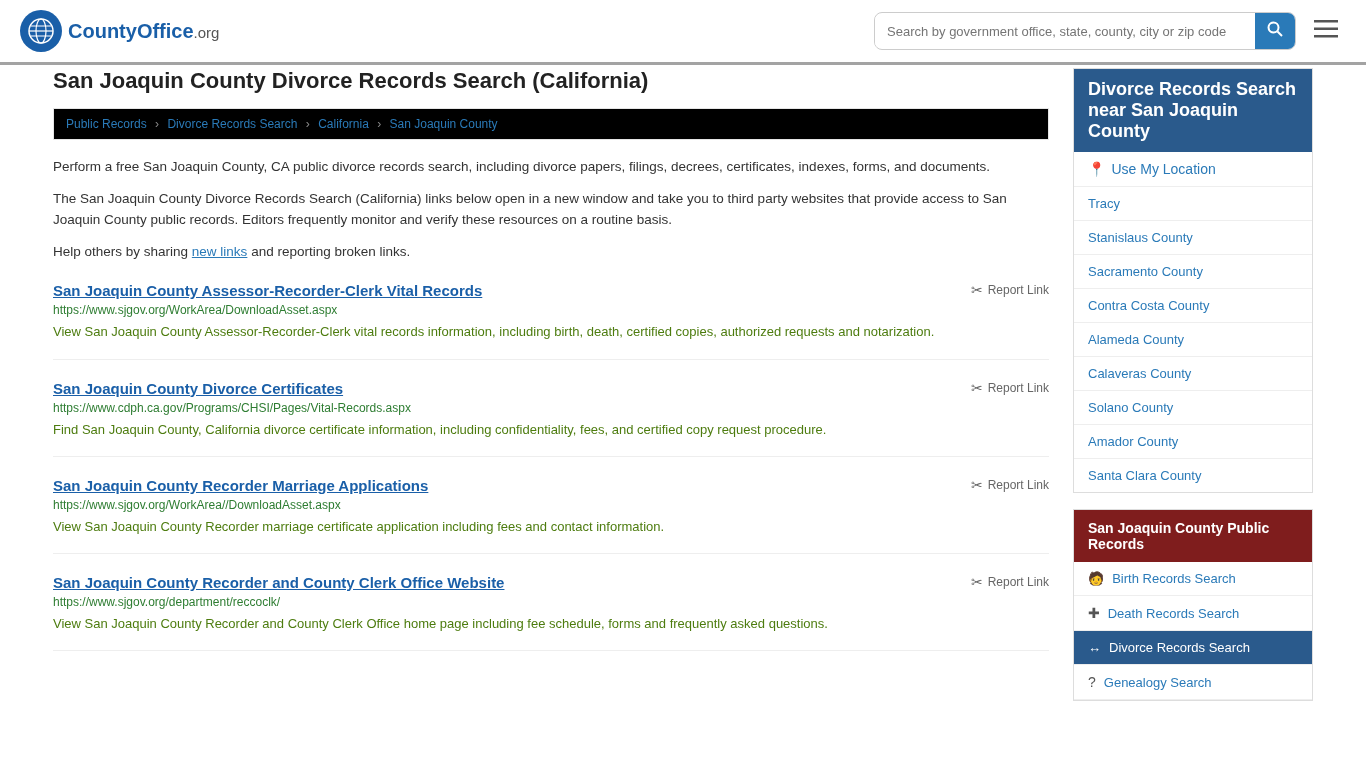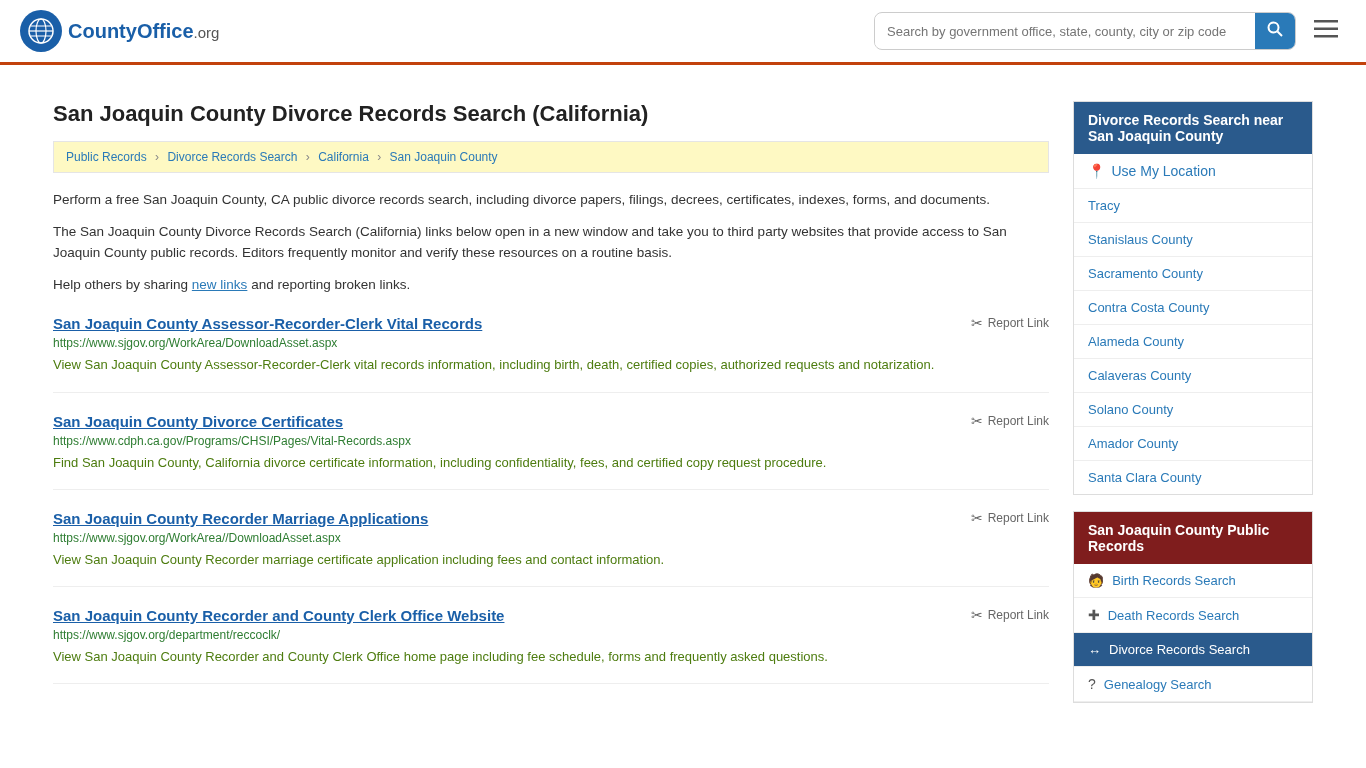--- a/index.html
+++ b/index.html
@@ -1,21 +1,21 @@
 <!DOCTYPE html>
 <html><head>
   <meta charset="utf-8">
   <style>
     * { box-sizing: border-box; margin: 0; padding: 0; }
     body { font-family: Arial, sans-serif; font-size: 14px; color: #333; background: #fff; }
 
     
     .header {
       background: #fff;
-      border-bottom: 3px solid #c2410c;
+      border-bottom: 3px solid #a3a3a3;
       padding: 10px 20px;
       display: flex;
       align-items: center;
       justify-content: space-between;
     }
     .logo-area {
       display: flex;
       align-items: center;
       gap: 6px;
     }
@@ -64,21 +64,21 @@
       cursor: pointer;
       font-size: 22px;
       color: #555;
       padding: 4px 8px;
     }
 
     
     .main-container {
       max-width: 1300px;
       margin: 0 auto;
-      padding: 36px 20px;
+      padding: 3px 20px;
       display: flex;
       gap: 24px;
     }
     .content {
       flex: 1;
     }
     .sidebar {
       width: 240px;
       flex-shrink: 0;
     }
@@ -86,21 +86,21 @@
     
     .page-title {
       font-size: 22px;
       font-weight: bold;
       color: #222;
       margin-bottom: 14px;
     }
 
     
     .breadcrumb {
-      background: #fef9c3;
+      background: #000000;
       padding: 8px 12px;
       font-size: 12px;
       color: #555;
       margin-bottom: 16px;
       border: 1px solid #e5e5e5;
     }
     .breadcrumb a {
       color: #2a7ab8;
       text-decoration: none;
     }
@@ -169,21 +169,21 @@
 
     .nearby-section {
       border: 1px solid #ddd;
       margin-bottom: 16px;
     }
     .nearby-header {
       background: #2a5a8c;
       color: white;
       font-weight: bold;
       padding: 10px 14px;
-      font-size: 14px;
+      font-size: 18px;
     }
     .nearby-list {
       background: #fff;
     }
     .nearby-item {
       padding: 9px 14px;
       border-bottom: 1px solid #eee;
       font-size: 13px;
       display: flex;
       gap: 6px;

